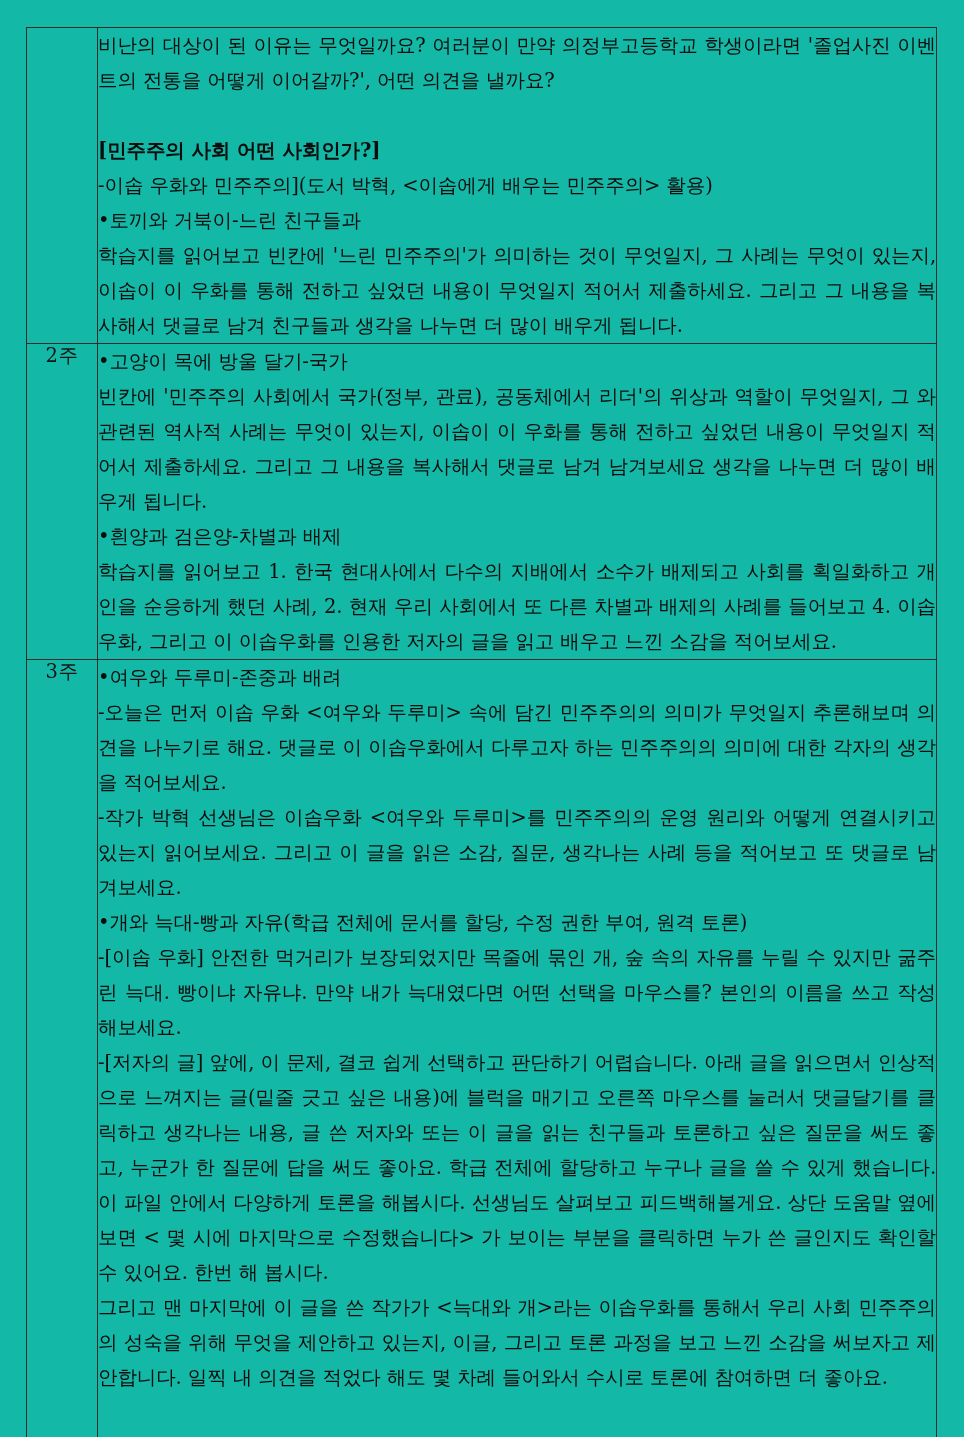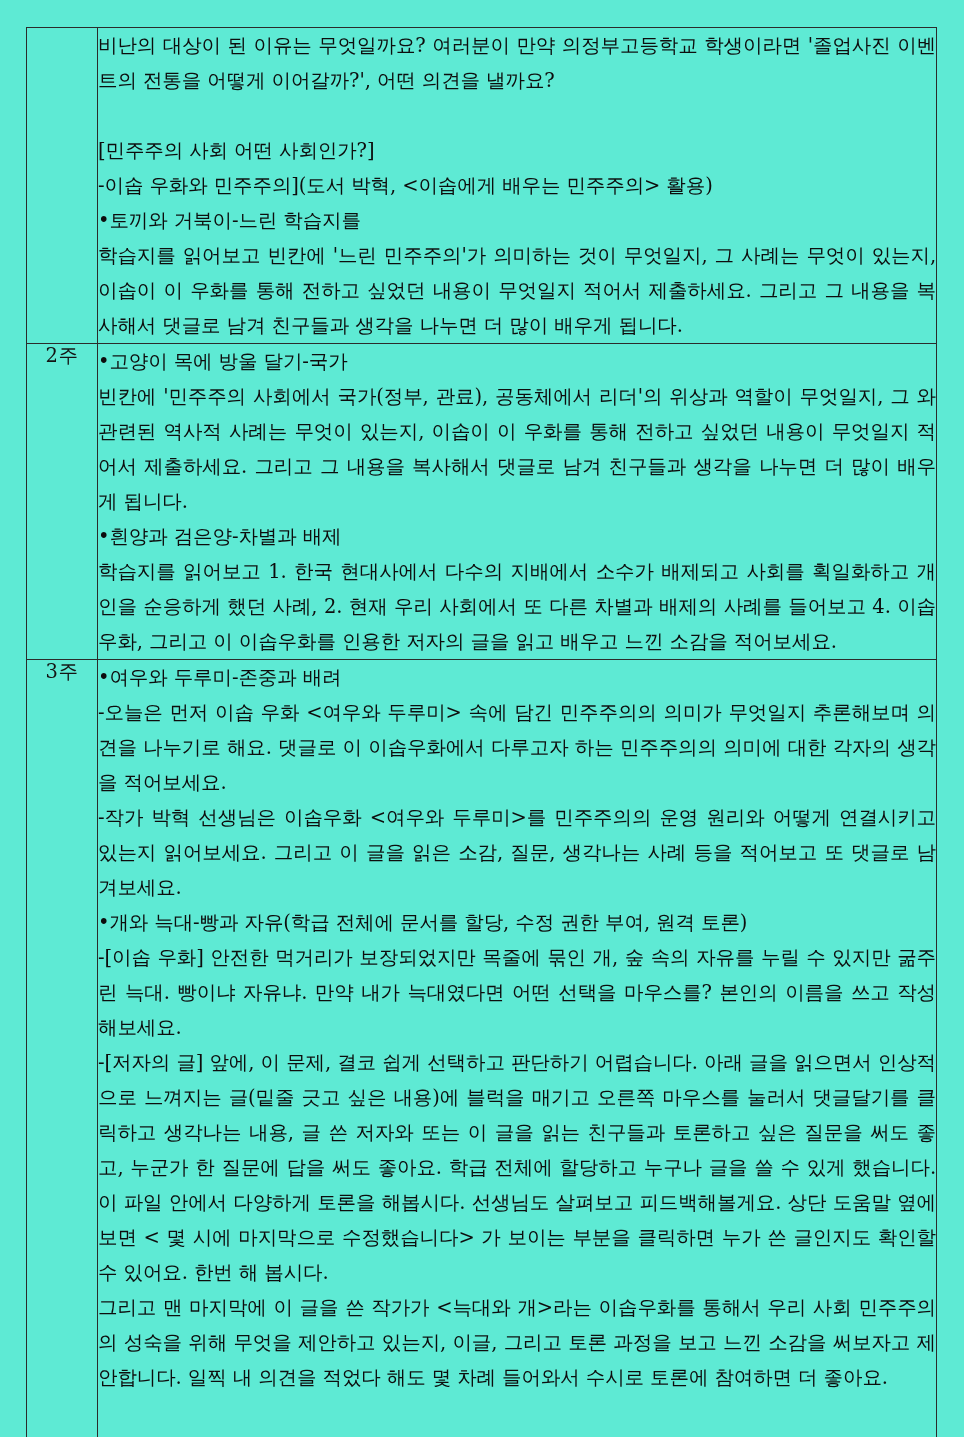--- a/index.html
+++ b/index.html
@@ -13,21 +13,21 @@
     height: 1437px;
     font-family: "DejaVu Serif", "Liberation Serif", serif;
     color: #000000;
     overflow: hidden;
   }
 
   .page {
     position: relative;
     width: 964px;
     height: 1437px;
-    background: #5eead4;
+    background: #14b8a6;
     box-sizing: border-box;
   }
 
   .doc-table {
     position: absolute;
     left: 26px;
     top: 27px;
     width: 911px;
     border-collapse: collapse;
     table-layout: fixed;
@@ -62,21 +62,21 @@
     line-height: 35px;
     text-align: justify;
     text-justify: inter-character;
     word-break: break-all;
     margin: 0;
     color: #0d0d0d;
     letter-spacing: -0.1px;
   }
 
   .para.bold {
-    font-weight: normal;
+    font-weight: bold;
   }
 
   .para.nojustify {
     text-align: left;
   }
 
   .spacer-line {
     height: 35px;
   }
 </style>
@@ -90,32 +90,32 @@
 
       <tr>
         <td class="week-cell">
           <span class="week-label"></span>
         </td>
         <td class="content-cell">
           <p class="para">비난의 대상이 된 이유는 무엇일까요? 여러분이 만약 의정부고등학교 학생이라면 '졸업사진 이벤트의 전통을  어떻게 이어갈까?', 어떤 의견을 낼까요?</p>
           <div class="spacer-line"></div>
           <p class="para bold nojustify">[민주주의 사회 어떤 사회인가?]</p>
           <p class="para nojustify"> -이솝 우화와 민주주의](도서 박혁, &lt;이솝에게 배우는 민주주의&gt; 활용)</p>
-          <p class="para nojustify">•토끼와 거북이-느린 학습지를</p>
+          <p class="para nojustify">•토끼와 거북이-느린 친구들과</p>
           <p class="para">학습지를 읽어보고 빈칸에 '느린 민주주의'가 의미하는 것이 무엇일지, 그 사례는 무엇이 있는지, 이솝이 이 우화를 통해 전하고 싶었던 내용이 무엇일지 적어서 제출하세요. 그리고 그 내용을 복사해서 댓글로 남겨 친구들과 생각을 나누면 더 많이 배우게 됩니다.</p>
         </td>
       </tr>
 
       <tr>
         <td class="week-cell">
           <span class="week-label">2주</span>
         </td>
         <td class="content-cell">
           <p class="para nojustify">•고양이 목에 방울 달기-국가</p>
-          <p class="para"> 빈칸에 '민주주의 사회에서 국가(정부, 관료), 공동체에서 리더'의 위상과 역할이 무엇일지, 그 와 관련된 역사적 사례는 무엇이 있는지, 이솝이 이 우화를 통해 전하고 싶었던 내용이 무엇일지 적어서 제출하세요. 그리고 그 내용을 복사해서 댓글로 남겨 친구들과 생각을 나누면 더 많이 배우게 됩니다.</p>
+          <p class="para"> 빈칸에 '민주주의 사회에서 국가(정부, 관료), 공동체에서 리더'의 위상과 역할이 무엇일지, 그 와 관련된 역사적 사례는 무엇이 있는지, 이솝이 이 우화를 통해 전하고 싶었던 내용이 무엇일지 적어서 제출하세요. 그리고 그 내용을 복사해서 댓글로 남겨 남겨보세요 생각을 나누면 더 많이 배우게 됩니다.</p>
           <p class="para nojustify">•흰양과 검은양-차별과 배제</p>
           <p class="para">학습지를 읽어보고  1. 한국 현대사에서 다수의 지배에서 소수가 배제되고 사회를 획일화하고 개인을 순응하게 했던 사례, 2. 현재 우리 사회에서 또 다른 차별과 배제의 사례를 들어보고 4. 이솝우화, 그리고 이 이솝우화를 인용한 저자의 글을 읽고 배우고 느낀 소감을 적어보세요.</p>
         </td>
       </tr>
 
       <tr>
         <td class="week-cell">
           <span class="week-label">3주</span>
         </td>
         <td class="content-cell">

